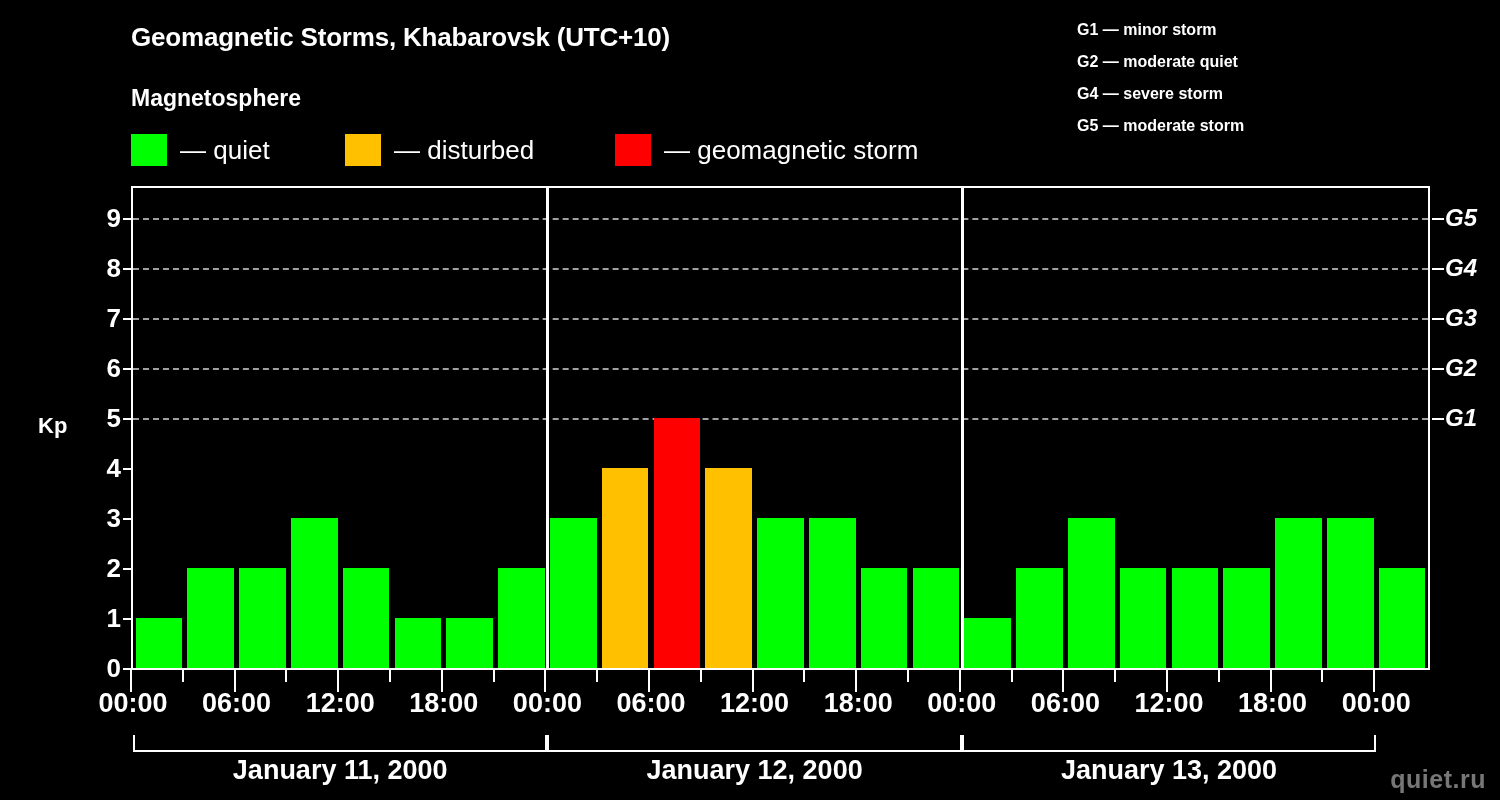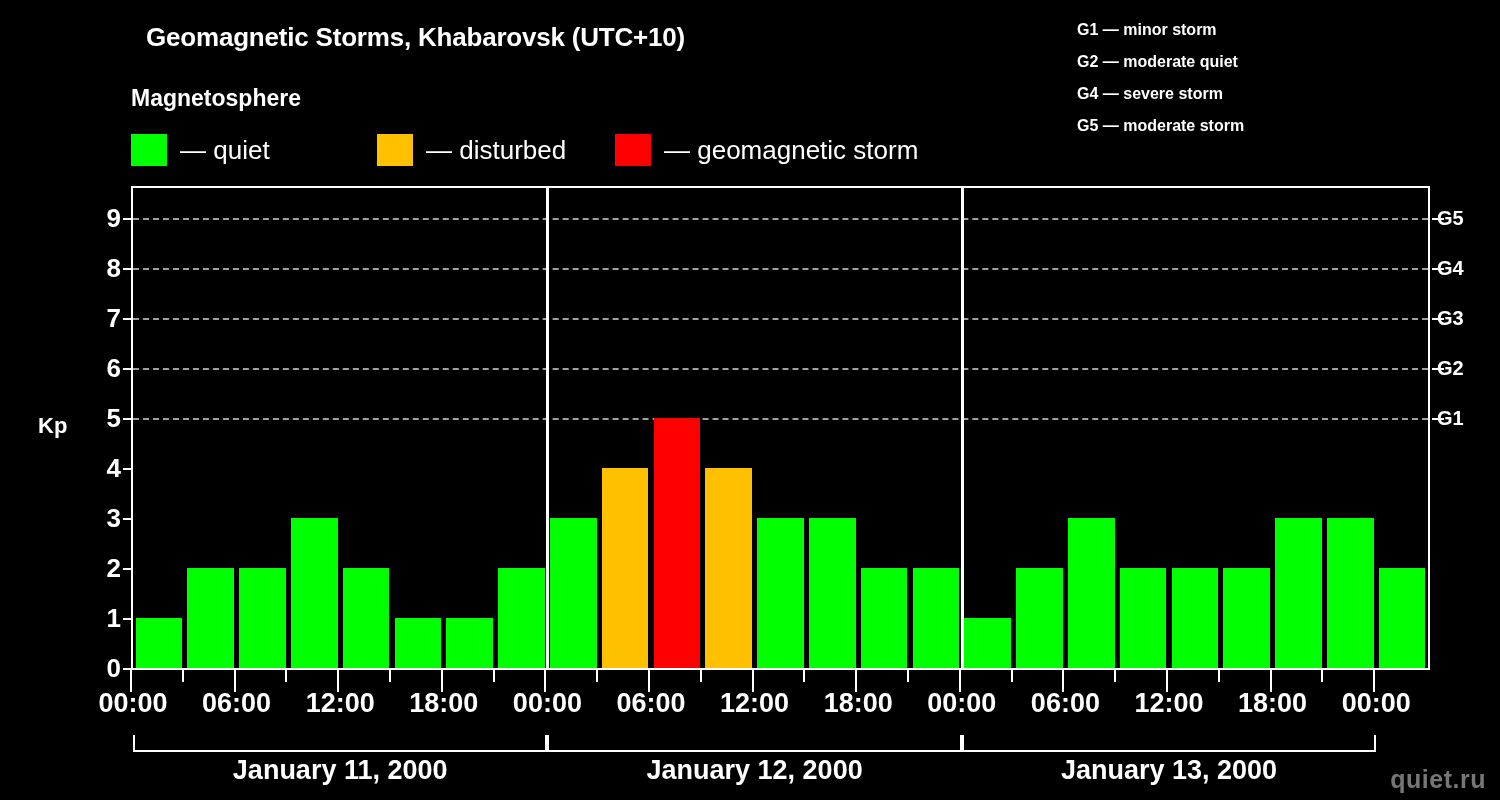--- a/index.html
+++ b/index.html
@@ -18,21 +18,20 @@
 
   
   .chart-title {
     position: absolute;
     left: 131px;
     top: 22px;
     font-size: 26px;
     font-weight: bold;
     letter-spacing: -0.2px;
     white-space: nowrap;
-    margin-left: 15px;
   }
   .subtitle {
     position: absolute;
     left: 131px;
     top: 85px;
     font-size: 23px;
     font-weight: bold;
     white-space: nowrap;
   }
 
@@ -148,24 +147,25 @@
   
   .g-axis {
     position: absolute;
     left: 1437px;
     top: 186px;
     width: 60px;
     height: 484px;
   }
   .g-axis-label {
     position: absolute;
-    left: 0;
-    font-size: 20px;
+    left: 8px;
+    font-size: 24px;
     font-weight: bold;
     transform: translateY(-50%);
+    font-style: italic;
   }
   .g-tick-mark {
     position: absolute;
     left: -5px;
     width: 12px;
     height: 0;
     border-top: 2px solid #ffffff;
   }
 
   
@@ -233,21 +233,21 @@
 <body>
 
 <div class="chart-title">Geomagnetic Storms, Khabarovsk (UTC+10)</div>
 <div class="subtitle">Magnetosphere</div>
 
 <div class="key-row" id="color-legend">
     <div class="key-item" style="left: 0px;">
       <span class="key-swatch" style="background: rgb(0, 255, 0);"></span>
       <span class="key-label">— quiet</span>
     </div>
-    <div class="key-item" style="left: 214px; margin-left: 32px;">
+    <div class="key-item" style="left: 214px;">
       <span class="key-swatch" style="background: rgb(255, 192, 0);"></span>
       <span class="key-label">— disturbed</span>
     </div>
     <div class="key-item" style="left: 484px;">
       <span class="key-swatch" style="background: rgb(255, 0, 0);"></span>
       <span class="key-label">— geomagnetic storm</span>
     </div>
   </div>
 
 <div class="g-legend" id="g-legend">

